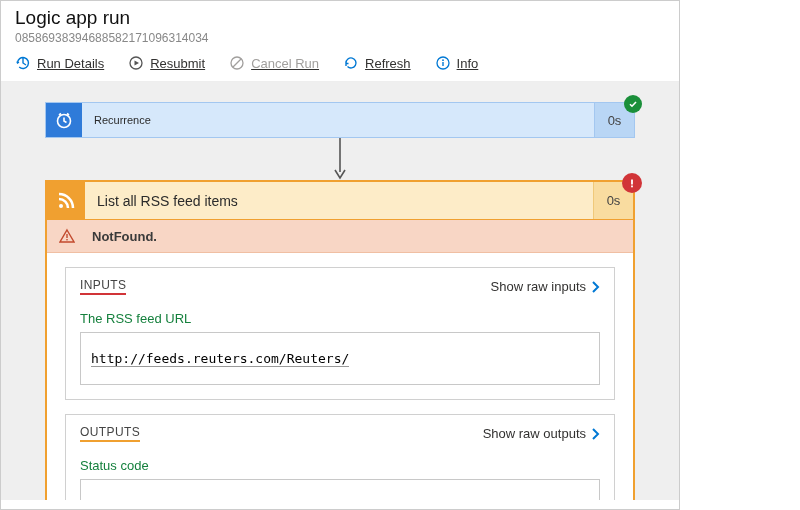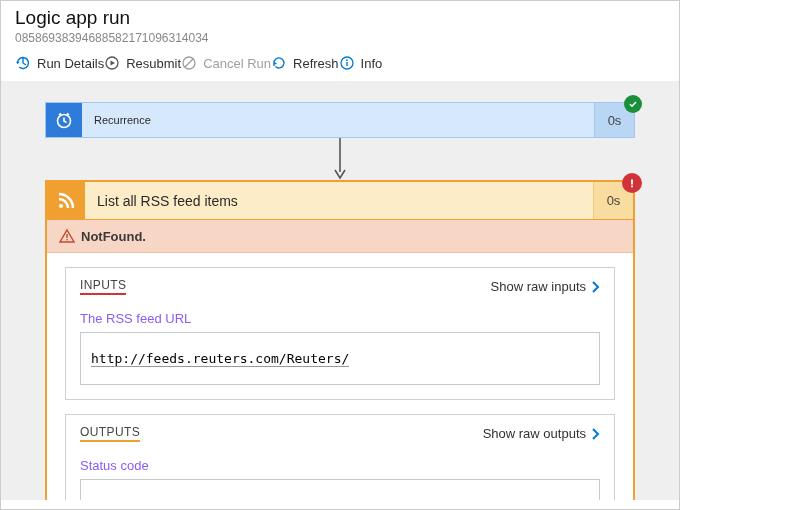--- a/index.html
+++ b/index.html
@@ -1,47 +1,47 @@
 <!DOCTYPE html>
 <html><head>
 <meta charset="utf-8">
 <style>
   * { box-sizing: border-box; margin: 0; padding: 0; }
   body { font-family: "Segoe UI", Arial, sans-serif; background: #fff; color: #323130; font-size: 13px; }
   .page { width: 680px; height: 510px; border: 1px solid #ccc; overflow: hidden; position: relative; }
   .header { padding: 6px 14px 2px; }
   .header h1 { font-size: 19px; font-weight: 400; color: #111; }
   .header .subid { font-size: 12px; color: #888; margin-top: 2px; }
-  .toolbar { display: flex; align-items: flex-start; gap: 0; padding: 8px 14px 10px; border-bottom: 1px solid #eee; }
+  .toolbar { display: flex; align-items: flex-start; gap: 24px; padding: 8px 14px 10px; border-bottom: 1px solid #eee; text-decoration: underline; }
   .toolbar .tbtn { display: inline-flex; align-items: center; gap: 6px; font-size: 13px; color: #323130; cursor: pointer; }
   .toolbar .tbtn.disabled { color: #a19f9d; cursor: default; }
   .toolbar .ticon { width: 16px; height: 16px; display: inline-flex; align-items: center; justify-content: center; }
   .canvas { background: #efefef; padding: 20px 0 0; height: calc(100% - 90px); overflow: hidden; }
   .canvas-inner { width: 590px; margin: 0 auto; position: relative; }
   .card-trigger { position: relative; border: 1px solid #a3c7f0; background: #d6e8fb; display: flex; align-items: stretch; height: 36px; }
   .card-trigger .iconcell { width: 36px; background: #2f7bd9; display: flex; align-items: center; justify-content: center; }
   .card-trigger .title { flex: 1; display: flex; align-items: center; padding: 0 12px; font-size: 11px; color: #2b2b2b; }
   .card-trigger .duration { width: 40px; background: #b9d6f5; border-left: 1px solid #a3c7f0; display: flex; align-items: center; justify-content: center; font-size: 13px; color: #444; }
   .badge-success { position: absolute; top: -8px; right: -8px; width: 18px; height: 18px; border-radius: 50%; background: #1a8f3a; display: flex; align-items: center; justify-content: center; }
   .connector { height: 42px; display: flex; align-items: center; justify-content: center; }
   .card-action { position: relative; border: 2px solid #f0a030; background: #fff; }
   .action-head { display: flex; align-items: stretch; height: 38px; background: #fdecc8; border-bottom: 1px solid #f0a030; }
   .action-head .iconcell { width: 38px; background: #f0a030; display: flex; align-items: center; justify-content: center; }
   .action-head .title { flex: 1; display: flex; align-items: center; padding: 0 12px; font-size: 14px; color: #2b2b2b; }
   .action-head .duration { width: 40px; background: #f9dca0; border-left: 1px solid #f0c97a; display: flex; align-items: center; justify-content: center; font-size: 13px; color: #444; }
   .badge-error { position: absolute; top: -9px; right: -9px; width: 20px; height: 20px; border-radius: 50%; background: #d13438; display: flex; align-items: center; justify-content: center; }
-  .error-strip { background: #f8d6c5; border-bottom: 1px solid #f0bfa3; padding: 8px 12px; display: flex; align-items: center; gap: 6px; font-size: 13px; color: #3a3a3a; }
+  .error-strip { background: #f8d6c5; border-bottom: 1px solid #f0bfa3; padding: 8px 12px; display: flex; align-items: center; gap: 17px; font-size: 13px; color: #3a3a3a; }
   .section { margin: 14px 18px; border: 1px solid #d0d0d0; background: #fff; padding: 0; }
   .section-head { display: flex; align-items: center; justify-content: space-between; padding: 10px 14px 8px; }
   .section-head .label { font-size: 12px; letter-spacing: 0.4px; color: #444; border-bottom: 2px solid transparent; padding-bottom: 1px; }
   .section-head.inputs .label { border-bottom-color: #d13438; }
   .section-head.outputs .label { border-bottom-color: #f0a030; }
   .showraw { display: inline-flex; align-items: center; gap: 4px; font-size: 13px; color: #323130; cursor: pointer; }
   .section-body { padding: 0 14px 14px; }
-  .fieldlabel { font-size: 13px; color: #8b5cf6; margin: 8px 0 6px; }
+  .fieldlabel { font-size: 13px; color: #15803d; margin: 8px 0 6px; }
   .fieldval { border: 1px solid #c8c8c8; padding: 18px 10px; font-family: "Consolas", monospace; font-size: 13px; color: #000000; background: #fff; }
   .fieldval span { border-bottom: 1px solid #999; }
   svg { display: block; }
 </style>
 </head>
 <body>
 
 <div class="page">
 
   <div class="header">

